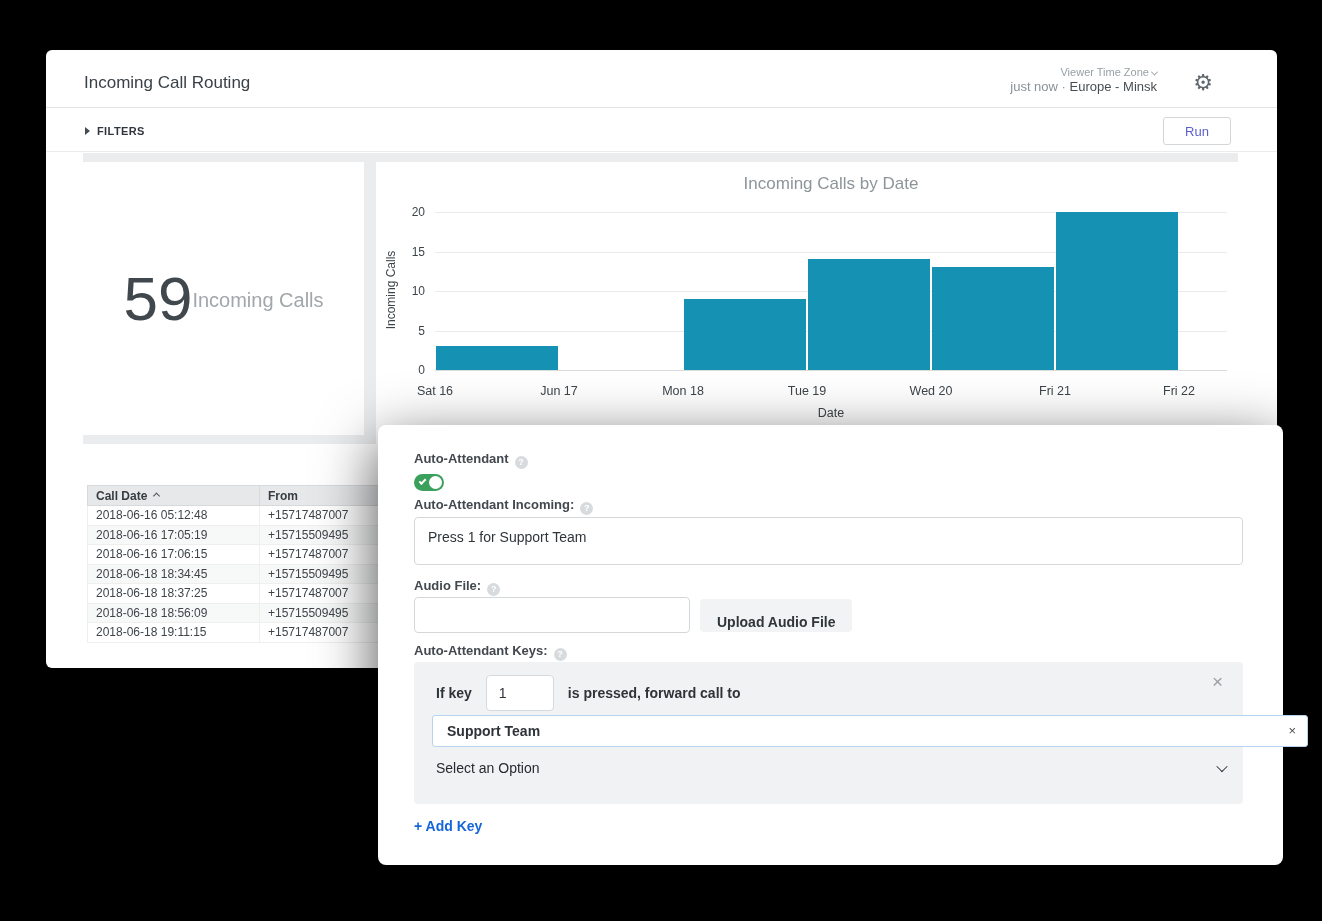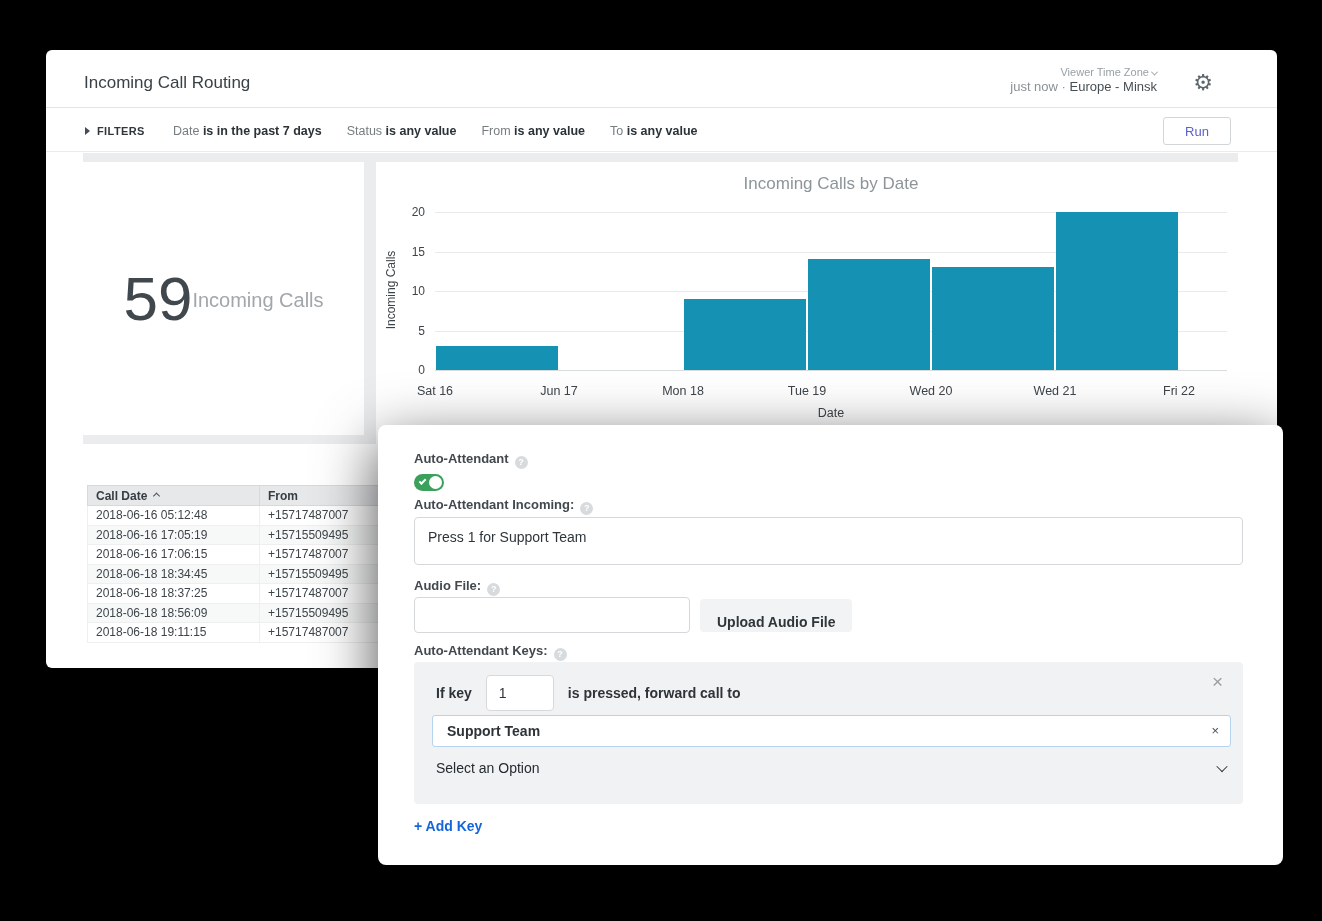--- a/index.html
+++ b/index.html
@@ -107,21 +107,21 @@
                 font-size:14px; font-weight:bold; color:#303539; cursor:pointer; }
   .keys-panel { position:absolute; left:36px; top:237px; width:829px; height:142px;
                 background:#f1f2f4; border-radius:4px; }
   .keyrow { position:absolute; left:22px; top:13px; height:36px; display:flex;
             align-items:center; font-size:14px; font-weight:bold; color:#2e3338; }
   .key-input { width:68px; height:36px; margin:0 14px; border:1px solid #d6dadd;
                border-radius:4px; background:#fff; font-family:inherit; font-size:14px;
                color:#2e3338; padding:0 12px; outline:none; }
   .key-close { position:absolute; right:20px; top:10px; font-size:19px; color:#9aa0a4;
                cursor:pointer; line-height:1; }
-  .target-select { position:absolute; left:18px; top:53px; width:799px; height:32px;
+  .target-select { position:absolute; left:18px; top:53px; width:876px; height:32px;
                    background:#fff; border:1px solid #b7d3ee; border-radius:3px;
                    cursor:pointer; }
   .target-text { position:absolute; left:14px; top:0; line-height:30px; font-size:14px;
                  font-weight:bold; color:#2e3338; }
   .target-clear { position:absolute; right:11px; top:0; line-height:30px; font-size:13px;
                   color:#4a5054; cursor:pointer; }
   .option-select { position:absolute; left:22px; top:95px; right:12px; height:26px;
                    cursor:pointer; }
   .option-text { position:absolute; left:0; top:3px; font-size:14px; color:#262b30; }
   .option-chev { position:absolute; right:5px; top:7px; width:8px; height:8px; color:#33393e; }
@@ -147,26 +147,20 @@
     </div>
   </div>
 
   <div class="gear">⚙</div>
 
   <div class="filters-bar">
     <div class="filters-toggle">
       <span class="tri-right"></span>
       <span class="filters-word">FILTERS</span>
     </div>
-    <div class="filter-items">
-        <span class="filter-item"><span class="ff">Date</span><span class="fv"> is in the past 7 days</span></span>
-        <span class="filter-item"><span class="ff">Status</span><span class="fv"> is any value</span></span>
-        <span class="filter-item"><span class="ff">From</span><span class="fv"> is any value</span></span>
-        <span class="filter-item"><span class="ff">To</span><span class="fv"> is any value</span></span>
-      </div>
     <button class="run-btn">Run</button>
   </div>
 
   <div class="dash">
 
     <div class="tile tile-stat">
       <div class="stat-value">59</div>
       <div class="stat-label">Incoming Calls</div>
     </div>
 
@@ -191,21 +185,21 @@
           <div class="bar" style="left: 373px; width: 122px; height: 111px; background: rgb(21, 145, 180);"></div>
           <div class="bar" style="left: 497px; width: 122px; height: 103px; background: rgb(21, 145, 180);"></div>
           <div class="bar" style="left: 621px; width: 122px; height: 158px; background: rgb(21, 145, 180);"></div>
         </div>
       <div class="xlabels">
           <span class="xtick" style="left: 0px;">Sat 16</span>
           <span class="xtick" style="left: 124px;">Jun 17</span>
           <span class="xtick" style="left: 248px;">Mon 18</span>
           <span class="xtick" style="left: 372px;">Tue 19</span>
           <span class="xtick" style="left: 496px;">Wed 20</span>
-          <span class="xtick" style="left: 620px;">Wed 21</span>
+          <span class="xtick" style="left: 620px;">Fri 21</span>
           <span class="xtick" style="left: 744px;">Fri 22</span>
         </div>
       <div class="xlab">Date</div>
     </div>
 
     <div class="tile tile-table">
       <table class="calls-table">
         <thead>
           <tr>
             <th class="col-date">

